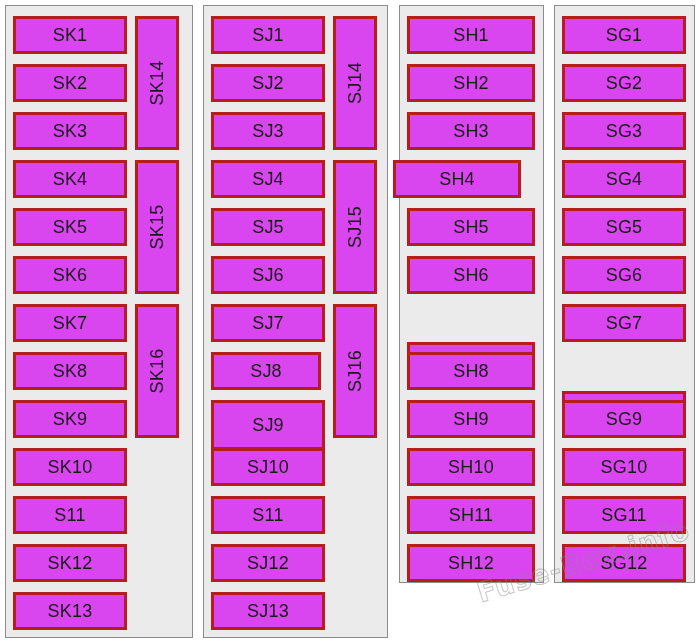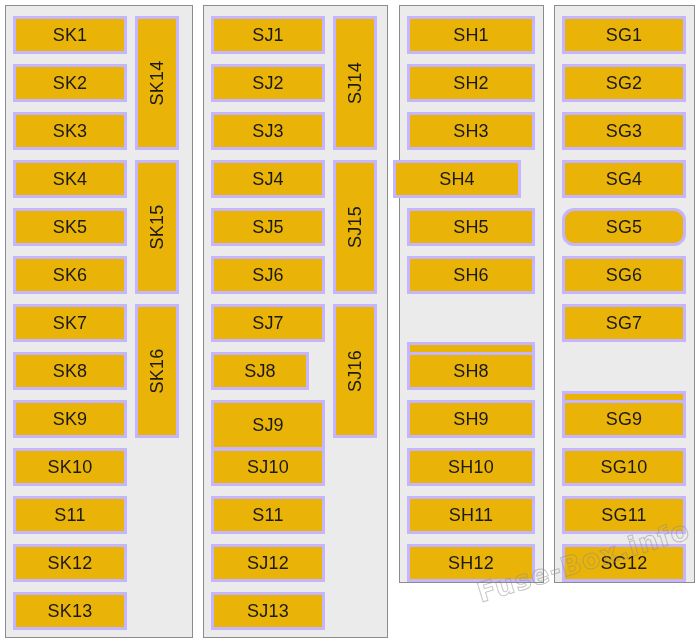--- a/index.html
+++ b/index.html
@@ -32,22 +32,22 @@
   }
 
   #panel-sk { left: 5px;   top: 5px; width: 188px; height: 633px; }
   #panel-sj { left: 203px; top: 5px; width: 185px; height: 633px; }
   #panel-sh { left: 399px; top: 5px; width: 145px; height: 578px; }
   #panel-sg { left: 554px; top: 5px; width: 141px; height: 578px; }
 
   
   .fuse {
     position: absolute;
-    background: #eab308;
-    border: 3px solid #c4b5fd;
+    background: #d946ef;
+    border: 3px solid #b91c1c;
     box-sizing: border-box;
     display: flex;
     align-items: center;
     justify-content: center;
   }
   .fuse .label {
     font-size: 18px;
     color: #1a1a1a;
     line-height: 1;
     letter-spacing: 0.2px;
@@ -160,21 +160,21 @@
       </div>
       <div class="fuse" style="left: 211px; top: 208px; width: 114px; height: 38px;">
         <span class="label">SJ5</span>
       </div>
       <div class="fuse" style="left: 211px; top: 256px; width: 114px; height: 38px;">
         <span class="label">SJ6</span>
       </div>
       <div class="fuse" style="left: 211px; top: 304px; width: 114px; height: 38px;">
         <span class="label">SJ7</span>
       </div>
-      <div class="fuse" style="left: 211px; top: 352px; width: 98px; height: 38px;">
+      <div class="fuse" style="left: 211px; top: 352px; width: 110px; height: 38px;">
         <span class="label">SJ8</span>
       </div>
       <div class="fuse" style="left: 211px; top: 400px; width: 114px; height: 50px;">
         <span class="label">SJ9</span>
       </div>
       <div class="fuse" style="left: 211px; top: 448px; width: 114px; height: 38px;">
         <span class="label">SJ10</span>
       </div>
       <div class="fuse" style="left: 211px; top: 496px; width: 114px; height: 38px;">
         <span class="label">S11</span>
@@ -235,21 +235,21 @@
       </div>
       <div class="fuse" style="left: 562px; top: 64px; width: 124px; height: 38px;">
         <span class="label">SG2</span>
       </div>
       <div class="fuse" style="left: 562px; top: 112px; width: 124px; height: 38px;">
         <span class="label">SG3</span>
       </div>
       <div class="fuse" style="left: 562px; top: 160px; width: 124px; height: 38px;">
         <span class="label">SG4</span>
       </div>
-      <div class="fuse" style="left: 562px; top: 208px; width: 124px; height: 38px; border-radius: 12px;">
+      <div class="fuse" style="left: 562px; top: 208px; width: 124px; height: 38px;">
         <span class="label">SG5</span>
       </div>
       <div class="fuse" style="left: 562px; top: 256px; width: 124px; height: 38px;">
         <span class="label">SG6</span>
       </div>
       <div class="fuse" style="left: 562px; top: 304px; width: 124px; height: 38px;">
         <span class="label">SG7</span>
       </div>
       <div class="fuse" style="left: 562px; top: 352px; width: 124px; height: 38px; margin-top: 39px;">
         <span class="label">SG8</span>

